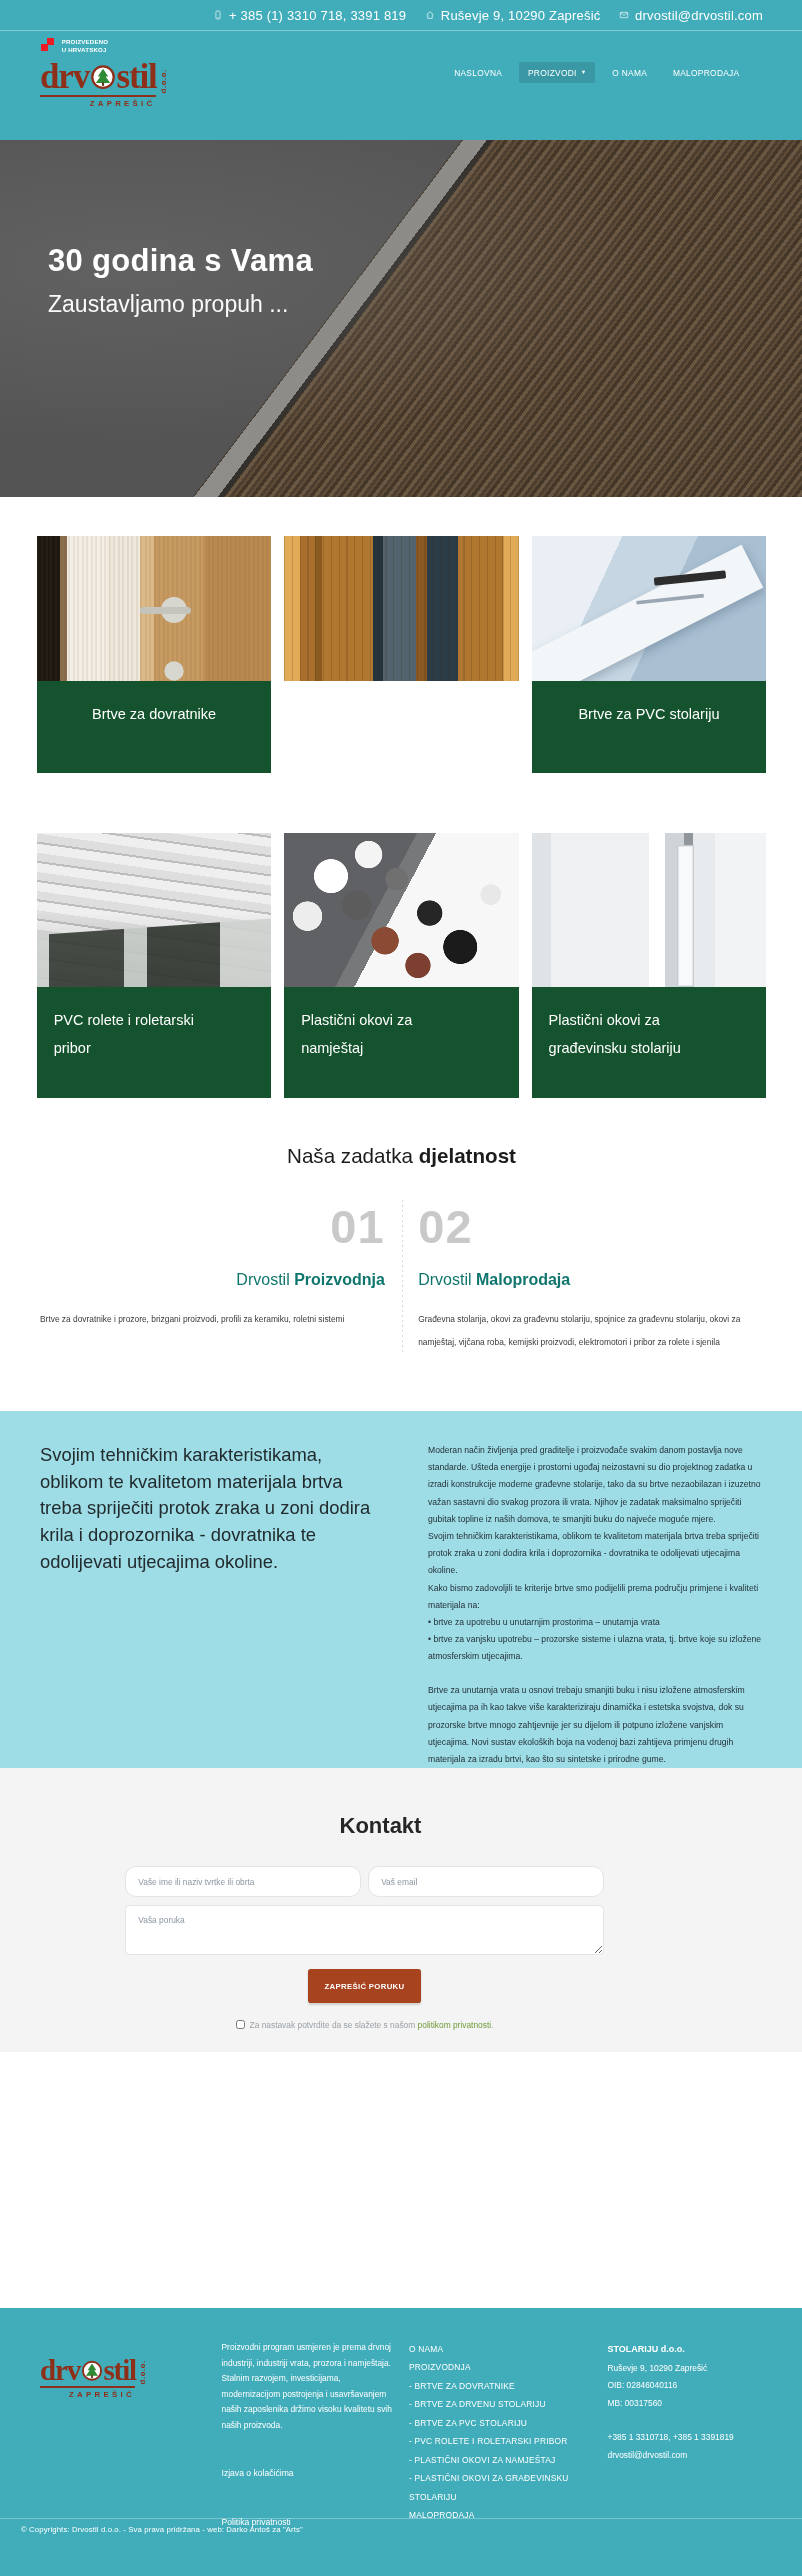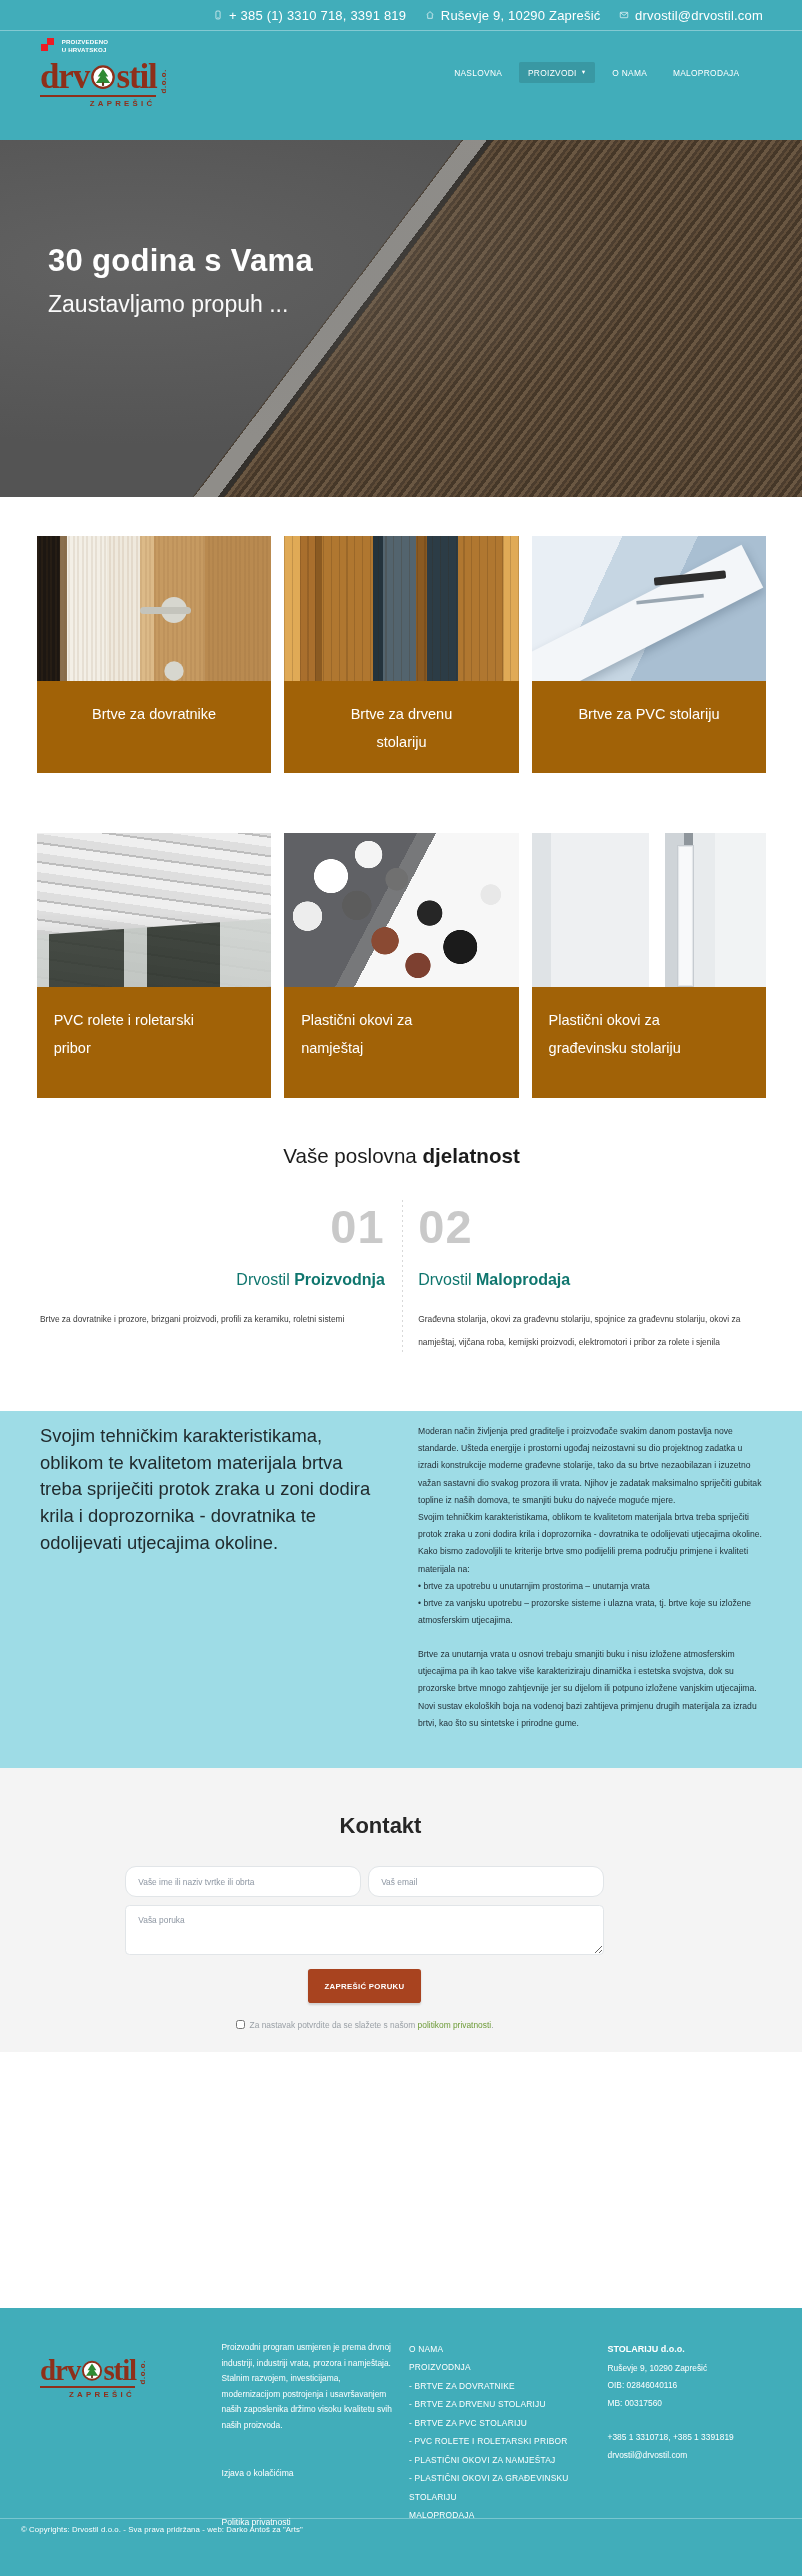--- a/index.html
+++ b/index.html
@@ -55,21 +55,21 @@
   .hero-sub{color:rgba(255,255,255,.97);font-size:23px;margin-top:12.3px;font-weight:normal;}
 
   
   .cards-section{height:602px;background:#fff;padding:39px 37px 0 37px;}
   .card-row{display:grid;grid-template-columns:1fr 1fr 1fr;column-gap:13.4px;}
   .card-row.r2{margin-top:60px;}
   .card{display:block;}
   .card-img{width:100%;position:relative;overflow:hidden;}
   .r1 .card-img{height:145px;}
   .r2 .card-img{height:154px;}
-  .card-caption{background:#a16207;color:#fff;font-size:14.5px;line-height:1.9;white-space:pre-line;}
+  .card-caption{background:#14532d;color:#fff;font-size:14.5px;line-height:1.9;white-space:pre-line;}
   .r1 .card-caption{height:92px;text-align:center;padding-top:20px;}
   .r2 .card-caption{height:111px;text-align:left;padding:20px 16.7px 0 16.7px;}
 
   .img-door{background:
     repeating-linear-gradient(90deg, rgba(120,80,40,.10) 0 1.7px, rgba(0,0,0,0) 1.7px 4.5px),
     linear-gradient(90deg,#1d1712 0 10%,#8a6f4e 10% 13%,#f3efe6 13% 30%,#efe9dd 30% 44%,#dcba88 44% 50%,#c69a61 50% 72%,#b98a50 72% 100%);}
   .img-door::before{content:"";position:absolute;left:53%;top:42%;width:26px;height:26px;border-radius:50%;
     background:#d7d7cf;box-shadow:0 61px 0 -3.3px #d7d7cf;}
   .img-door::after{content:"";position:absolute;left:44%;top:49%;width:51px;height:7.2px;border-radius:3.9px;background:#c4c4bc;}
   .img-woodwin{background:
@@ -112,22 +112,22 @@
     background:repeating-linear-gradient(to bottom,#d8d8d8 0 1.7px,rgba(0,0,0,0) 1.7px 5px);}
   .biz-col{padding-top:2.2px;}
   .biz-col.left{padding-right:16.7px;text-align:right;}
   .biz-col.right{padding-left:16.7px;text-align:left;}
   .biz-num{font-size:47px;font-weight:bold;color:#c9c9c9;letter-spacing:1.1px;}
   .biz-title{margin-top:16.7px;font-size:16px;color:#0f766e;}
   .biz-title .bold{font-weight:800;}
   .biz-text{margin-top:19px;font-size:8.4px;color:#3a3a3a;line-height:2.7;text-align:left;}
 
   
-  .feature{height:357px;background:#9edce6;padding:12px 40px 0 40px;
-    display:grid;grid-template-columns:346px 1fr;column-gap:32px;}
+  .feature{height:357px;background:#9edce6;padding:31px 40px 0 40px;
+    display:grid;grid-template-columns:346px 1fr;column-gap:42px;}
   .feature-heading{font-size:18.4px;line-height:1.45;color:#212b2e;font-weight:400;}
   .feature-text p{margin:0;font-size:8.6px;line-height:2.0;color:#24323a;}
   .feature-text p.spaced{margin-top:16.7px;}
 
   
   .contact{height:284px;background:#f4f4f4;padding-top:45px;}
   .contact-heading{text-align:center;font-size:22px;font-weight:800;color:#262626;margin-left:-42px;}
   .contact-form{width:479px;margin:27px auto 0 auto;transform:translateX(-37px);}
   .form-row{display:flex;gap:6.7px;}
   .fld{flex:1;height:31px;background:#fff;border:0.6px solid #e1e5e8;border-radius:11px;
@@ -245,22 +245,20 @@
 </div>
 
 <div class="cards-section">
   <div class="card-row r1">
     <div class="card">
       <div class="card-img img-door"></div>
       <div class="card-caption">Brtve za dovratnike</div>
     </div>
     <div class="card">
       <div class="card-img img-woodwin"></div>
-      <div class="card-caption">Brtve za drvenu
-stolariju</div>
     </div>
     <div class="card">
       <div class="card-img img-pvcwin"></div>
       <div class="card-caption">Brtve za PVC stolariju</div>
     </div>
   </div>
   <div class="card-row r2">
     <div class="card">
       <div class="card-img img-shutter"></div>
       <div class="card-caption">PVC rolete i roletarski
@@ -274,21 +272,21 @@
     <div class="card">
       <div class="card-img img-profile"></div>
       <div class="card-caption">Plastični okovi za
 građevinsku stolariju</div>
     </div>
   </div>
 </div>
 
 <div class="business container">
   <div class="biz-heading">
-    <span>Vaše poslovna </span><span class="bold">djelatnost</span>
+    <span>Naša zadatka </span><span class="bold">djelatnost</span>
   </div>
   <div class="biz-grid">
     <div class="biz-col left">
       <div class="biz-num">01</div>
       <div class="biz-title">
         <span>Drvostil </span><span class="bold">Proizvodnja</span>
       </div>
       <div class="biz-text">Brtve za dovratnike i prozore, brizgani proizvodi, profili za keramiku, roletni sistemi</div>
     </div>
     <div class="biz-col right">

